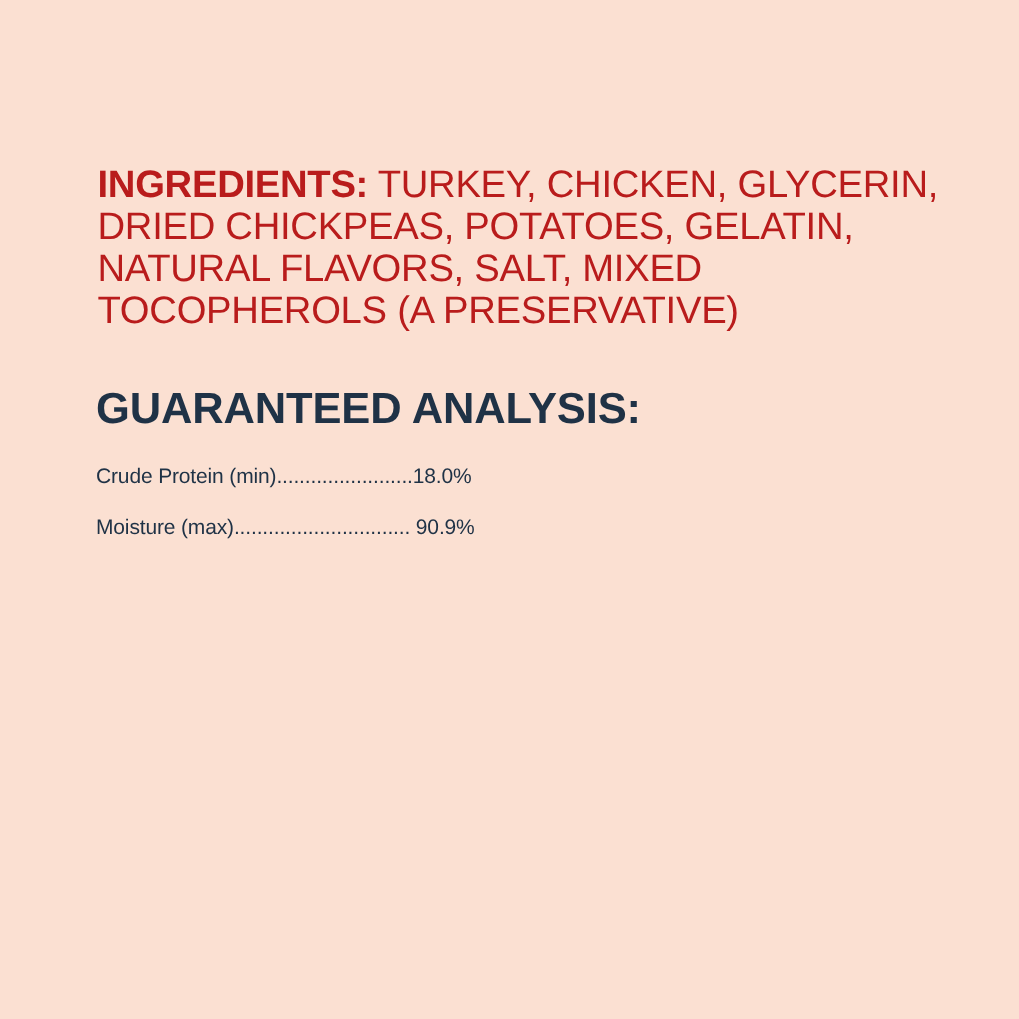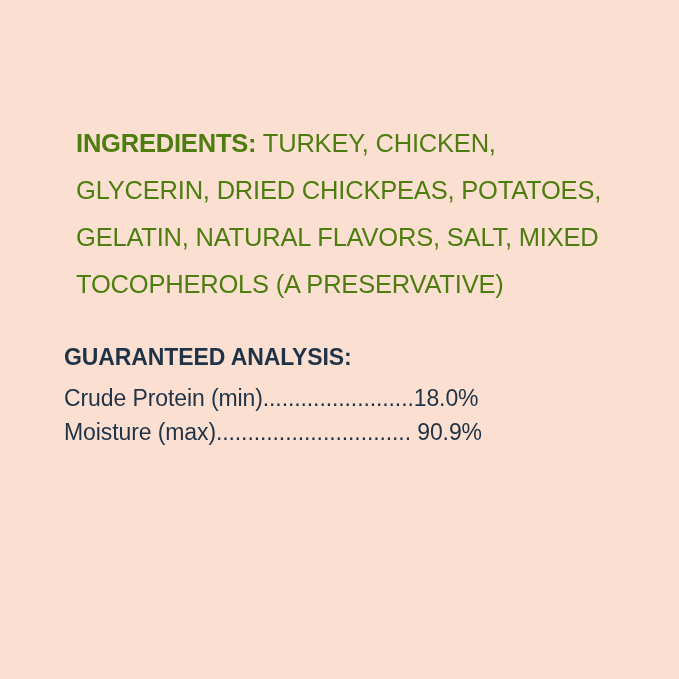--- a/index.html
+++ b/index.html
@@ -15,46 +15,46 @@
     overflow: hidden;
   }
   .label-panel {
     position: absolute;
     left: 64px;
     top: 108px;
     width: 570px;
   }
   .ingredients-block {
     font-size: 25.5px;
-    line-height: 47px;
+    line-height: 28px;
     letter-spacing: -0.2px;
-    color: #4d7c0f;
-    margin: 12px;
+    color: #b91c1c;
+    margin: 1px;
   }
   .ingredients-heading {
     font-weight: bold;
   }
   .ingredients-body {
     font-weight: normal;
   }
   .analysis-block {
     margin-top: 36px;
   }
   .analysis-heading {
-    font-size: 23px;
+    font-size: 29px;
     font-weight: bold;
     letter-spacing: -0.1px;
     color: #1f3246;
     margin: 0 0 10px 0;
   }
   .analysis-rows {
     display: block;
   }
   .analysis-row {
-    font-size: 23px;
+    font-size: 14px;
     font-weight: normal;
     line-height: 34px;
     color: #1f3246;
     white-space: pre;
     letter-spacing: -0.1px;
   }
 </style>
 </head>
 <body>
 

